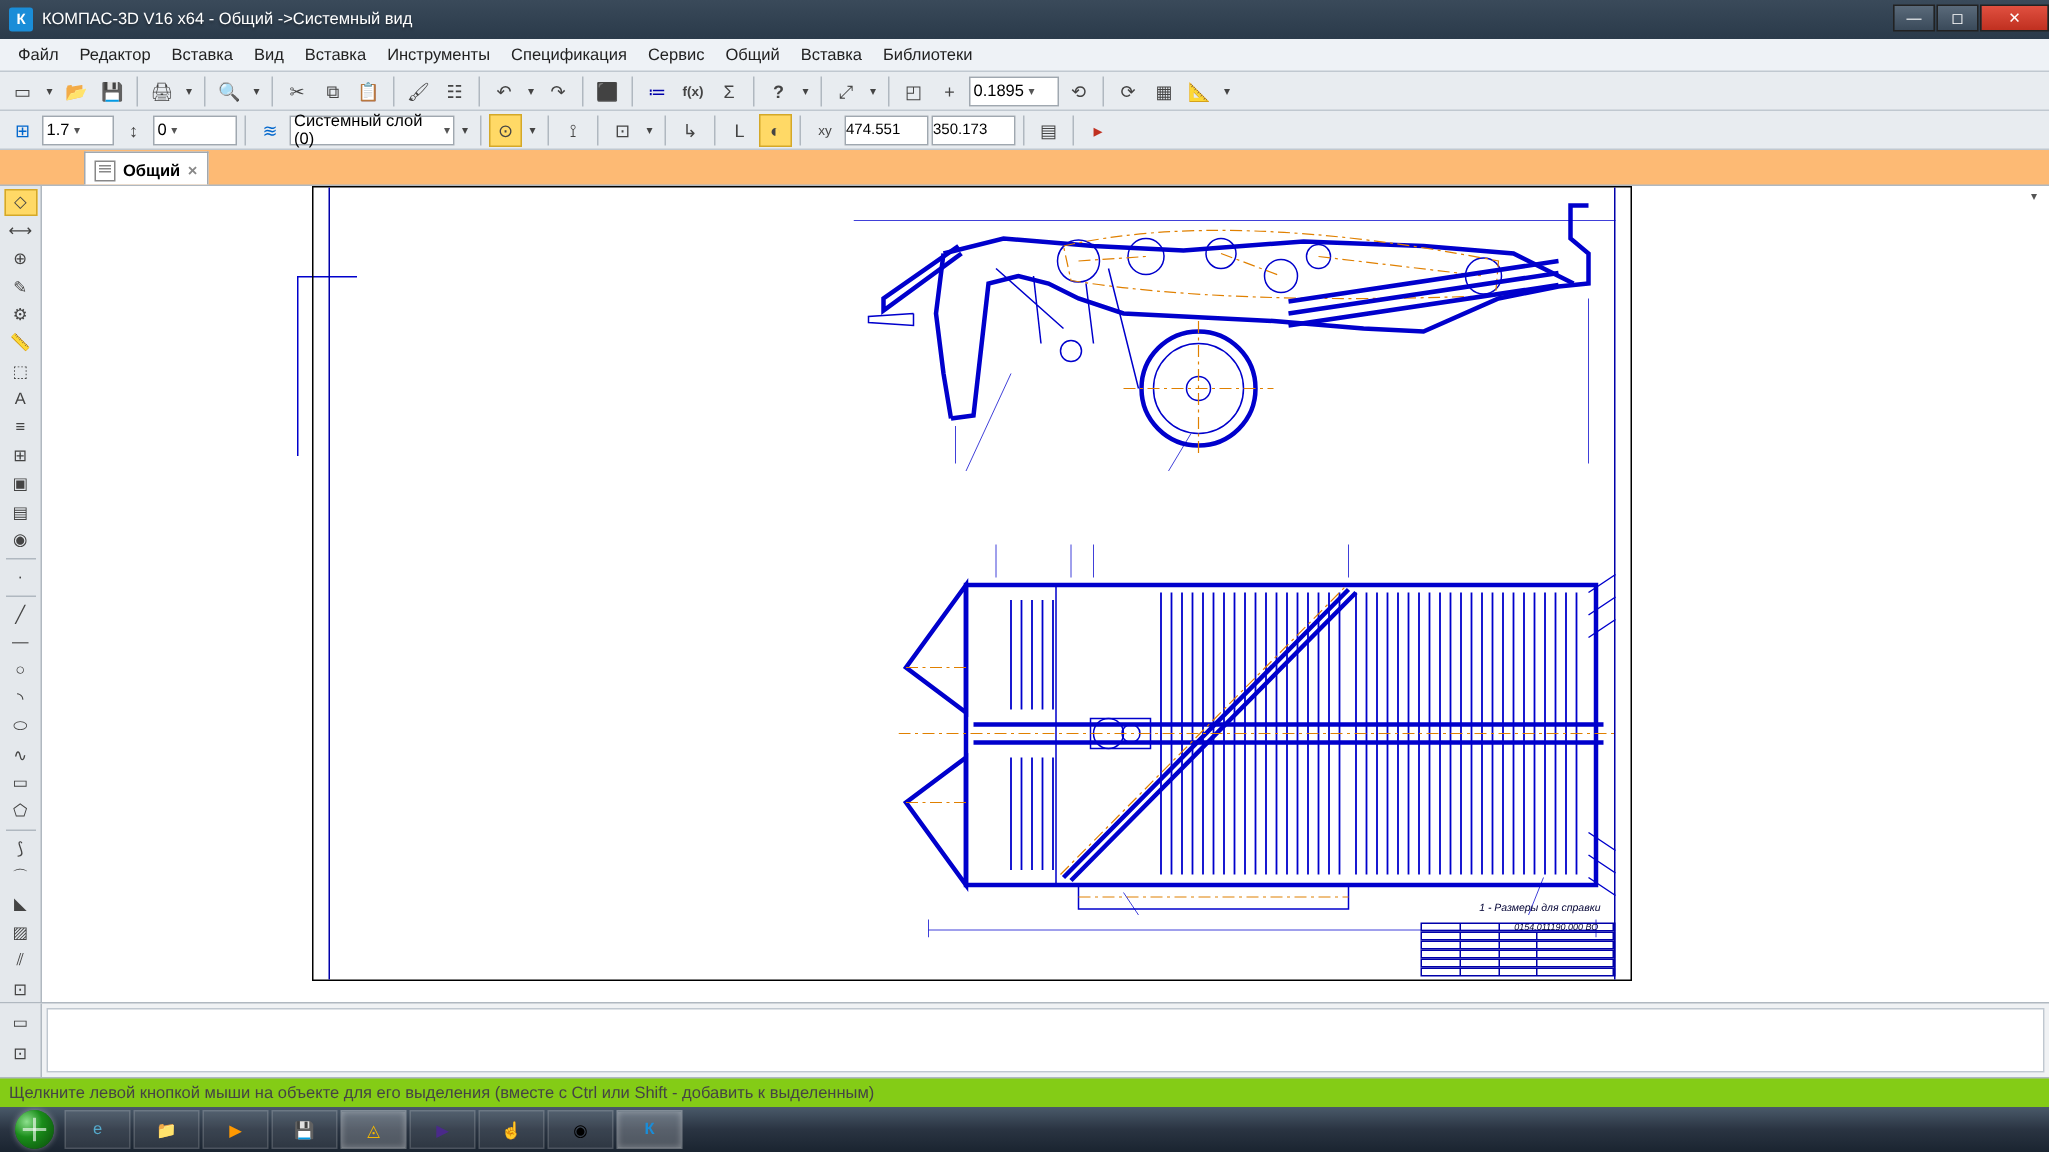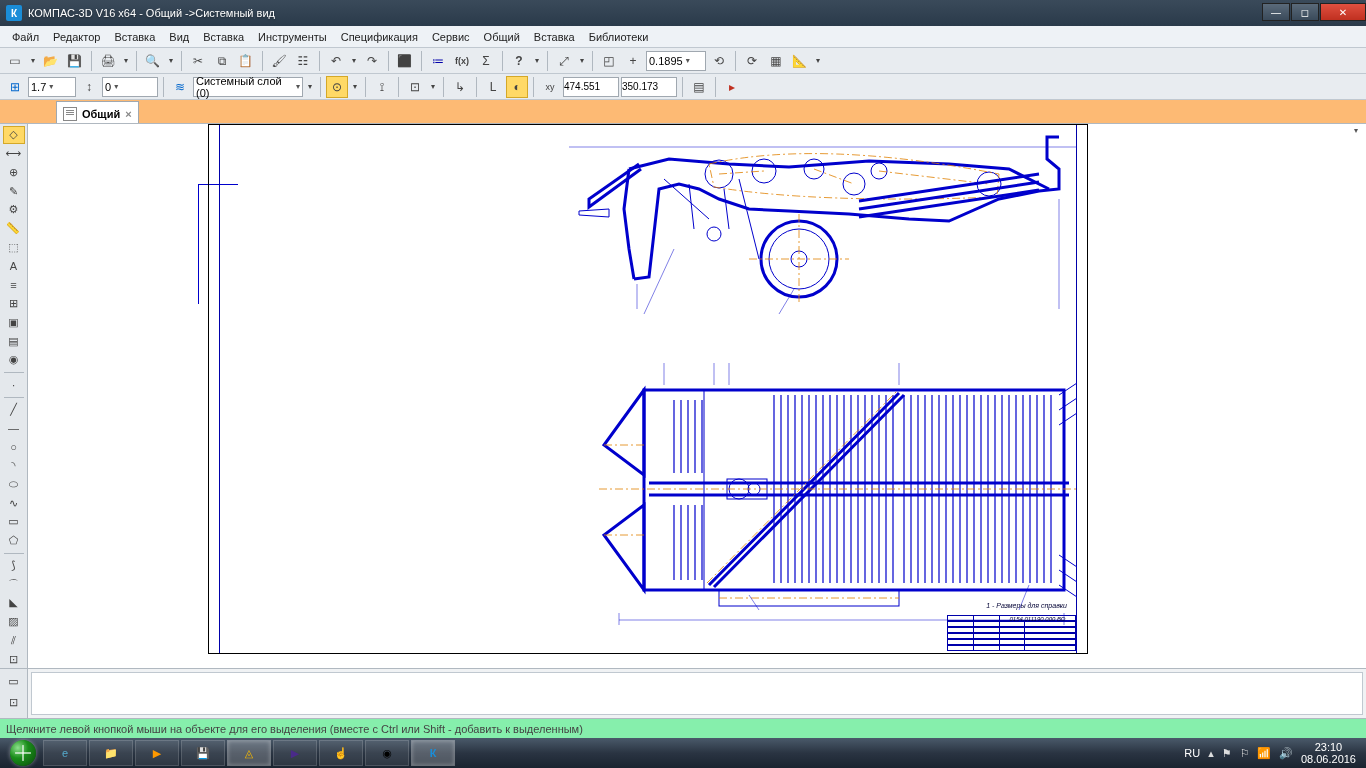--- a/index.html
+++ b/index.html
@@ -63,21 +63,21 @@
 
 .side-marker { position: absolute; left: 170px; top: 60px; width: 40px; height: 120px; border-top: 1px solid #00c; border-left: 1px solid #00c; }
 
 
 .bottom-panel { height: 50px; background: #f0f2f4; border-top: 1px solid #b0b8c0; display: flex; }
 .bottom-side { width: 28px; background: #e4e8ec; border-right: 1px solid #b0b8c0; display: flex; flex-direction: column; align-items: center; padding-top: 3px; gap: 3px; }
 .bottom-tabs { flex: 1; display: flex; flex-direction: column; }
 .bottom-tabs .prop-area { flex: 1; background: #fff; border: 1px solid #c0c8d0; margin: 3px; }
 
 
-.statusbar { height: 20px; background: #86efac; border-top: 1px solid #b0b8c0; display: flex; align-items: center; padding: 0 6px; color: #444; font-size: 10.5px; }
+.statusbar { height: 20px; background: #84cc16; border-top: 1px solid #b0b8c0; display: flex; align-items: center; padding: 0 6px; color: #444; font-size: 10.5px; }
 
 
 .taskbar { height: 30px; background: linear-gradient(to bottom, #4a5a6a 0%, #2a3442 50%, #1a2430 100%); display: flex; align-items: center; padding: 0 4px; }
 .start-btn { width: 38px; height: 30px; display: flex; align-items: center; justify-content: center; }
 .start-orb { width: 26px; height: 26px; border-radius: 50%; background: radial-gradient(circle at 30% 30%, #8de08d, #1a8d1a 40%, #0a4a0a); box-shadow: 0 0 4px rgba(255,255,255,.4); position: relative; }
 .start-orb::before { content: ""; position: absolute; inset: 5px; background:
   linear-gradient(to right, transparent 45%, rgba(255,255,255,.6) 45%, rgba(255,255,255,.6) 55%, transparent 55%),
   linear-gradient(to bottom, transparent 45%, rgba(255,255,255,.6) 45%, rgba(255,255,255,.6) 55%, transparent 55%);
   border-radius: 50%; }
 .task-btn { width: 44px; height: 26px; margin: 0 1px; border: 1px solid rgba(255,255,255,.15); background: rgba(255,255,255,.08); display: flex; align-items: center; justify-content: center; font-size: 14px; }
@@ -407,25 +407,13 @@
     </div>
   <div class="task-btn">
       <span style="color:#1a8dd8">☝</span>
     </div>
   <div class="task-btn">
       <span>◉</span>
     </div>
   <div class="task-btn active">
       <span style="color:#1a8dd8;font-weight:bold">К</span>
     </div>
-  <div class="tray">
-    <span>RU</span>
-    <span class="tray-icon">▴</span>
-    <span class="tray-icon">⚑</span>
-    <span class="tray-icon">⚐</span>
-    <span class="tray-icon">📶</span>
-    <span class="tray-icon">🔊</span>
-    <div class="tray-time">
-      <div>23:10</div>
-      <div>08.06.2016</div>
-    </div>
-  </div>
 </div>
 
 </body></html>

